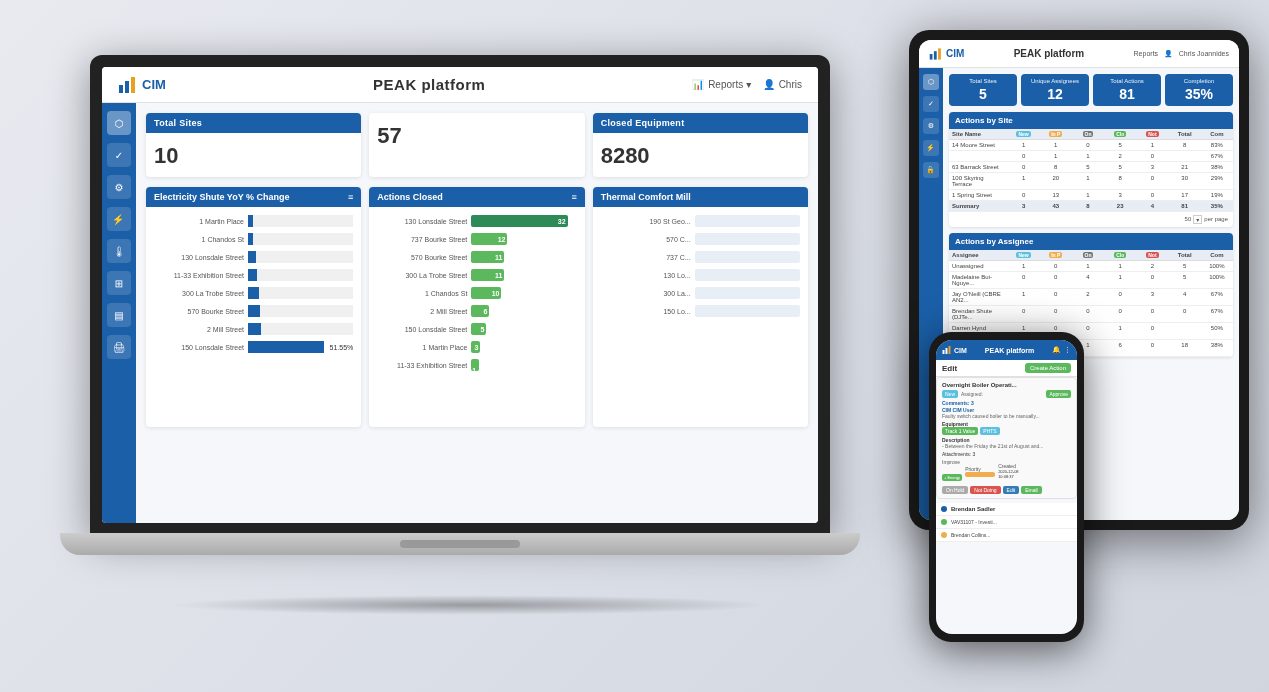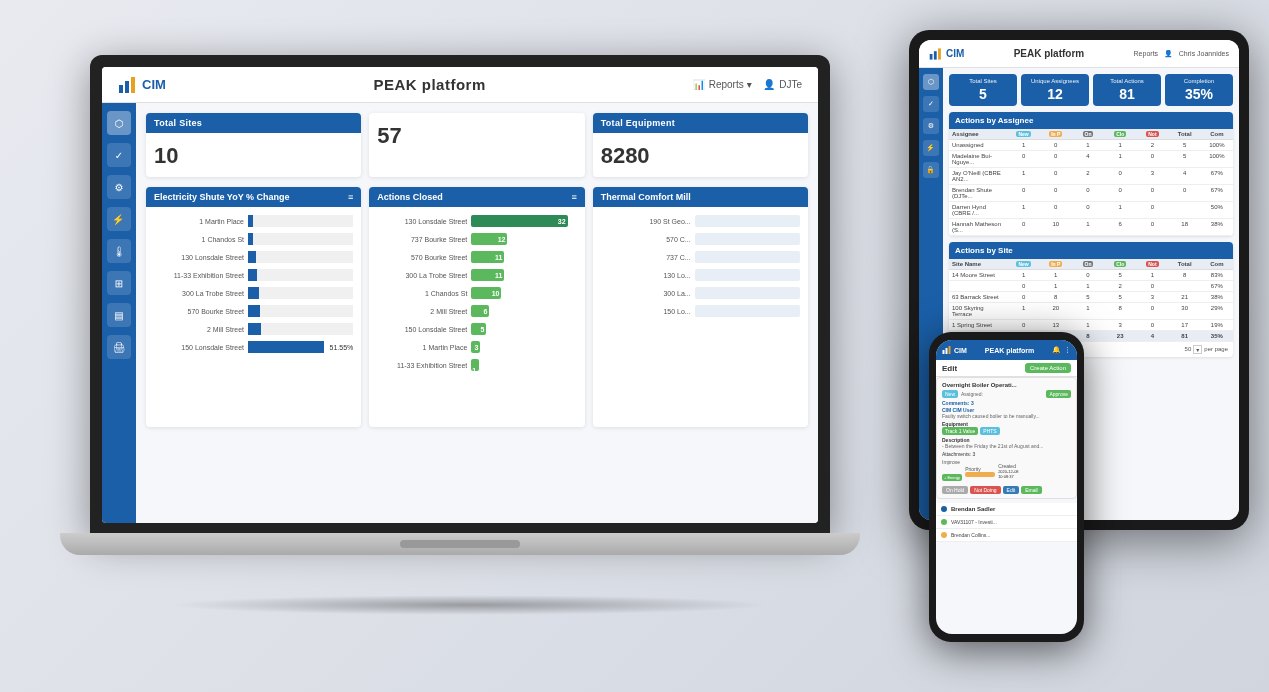--- a/index.html
+++ b/index.html
@@ -537,21 +537,21 @@
           </div>
           <div class="lp-title">PEAK platform</div>
           <div class="lp-nav">
             <div class="lp-nav-item">
               <span>📊</span>
               <span>Reports</span>
               <span>▾</span>
             </div>
             <div class="lp-nav-item">
               <span>👤</span>
-              <span>DJTe</span>
+              <span>Chris</span>
             </div>
           </div>
         </div>
 
         <div class="lp-body">
 
           <div class="lp-sidebar">
             <div class="lp-sidebar-icon active">⬡</div>
             <div class="lp-sidebar-icon">✓</div>
             <div class="lp-sidebar-icon">⚙</div>
@@ -566,21 +566,21 @@
 
             <div class="lp-cards-row">
               <div class="lp-card">
                 <div class="lp-card-header">Total Sites</div>
                 <div class="lp-card-value">10</div>
               </div>
               <div class="lp-card">
                 <div class="lp-card-value">57</div>
               </div>
               <div class="lp-card">
-                <div class="lp-card-header">Total Equipment</div>
+                <div class="lp-card-header">Closed Equipment</div>
                 <div class="lp-card-value">8280</div>
               </div>
             </div>
 
             <div class="lp-charts-row">
 
               <div class="lp-chart-card">
                 <div class="lp-chart-header">
                   <span>Electricity Shute YoY % Change</span>
                   <span>≡</span>
@@ -800,20 +800,99 @@
               <div class="tb-metric-label">Unique Assignees</div>
               <div class="tb-metric-value">12</div>
             </div>
             <div class="tb-metric">
               <div class="tb-metric-label">Total Actions</div>
               <div class="tb-metric-value">81</div>
             </div>
             <div class="tb-metric">
               <div class="tb-metric-label">Completion</div>
               <div class="tb-metric-value">35%</div>
+            </div>
+          </div>
+
+          <div class="tb-table-section">
+            <div class="tb-table-header">Actions by Site</div>
+            <div class="tb-table-sub-header">
+              <div class="tb-th wide">Site Name</div>
+              <div class="tb-th"><span class="tb-badge new">New</span></div>
+              <div class="tb-th"><span class="tb-badge in-p">In P</span></div>
+              <div class="tb-th"><span style="background:#777;border-radius:2px;padding:0 2px;color:#fff;font-size:5px;">On</span></div>
+              <div class="tb-th"><span style="background:#5cb85c;border-radius:2px;padding:0 2px;color:#fff;font-size:5px;">Clo</span></div>
+              <div class="tb-th"><span style="background:#d9534f;border-radius:2px;padding:0 2px;color:#fff;font-size:5px;">Not</span></div>
+              <div class="tb-th">Total</div>
+              <div class="tb-th">Com</div>
+            </div>
+            <div class="tb-tr">
+              <div class="tb-td wide">14 Moore Street</div>
+              <div class="tb-td">1</div>
+              <div class="tb-td">1</div>
+              <div class="tb-td">0</div>
+              <div class="tb-td">5</div>
+              <div class="tb-td">1</div>
+              <div class="tb-td">8</div>
+              <div class="tb-td">83%</div>
+            </div>
+            <div class="tb-tr">
+              <div class="tb-td wide"></div>
+              <div class="tb-td">0</div>
+              <div class="tb-td">1</div>
+              <div class="tb-td">1</div>
+              <div class="tb-td">2</div>
+              <div class="tb-td">0</div>
+              <div class="tb-td"></div>
+              <div class="tb-td">67%</div>
+            </div>
+            <div class="tb-tr">
+              <div class="tb-td wide">63 Barrack Street</div>
+              <div class="tb-td">0</div>
+              <div class="tb-td">8</div>
+              <div class="tb-td">5</div>
+              <div class="tb-td">5</div>
+              <div class="tb-td">3</div>
+              <div class="tb-td">21</div>
+              <div class="tb-td">38%</div>
+            </div>
+            <div class="tb-tr">
+              <div class="tb-td wide">100 Skyring Terrace</div>
+              <div class="tb-td">1</div>
+              <div class="tb-td">20</div>
+              <div class="tb-td">1</div>
+              <div class="tb-td">8</div>
+              <div class="tb-td">0</div>
+              <div class="tb-td">30</div>
+              <div class="tb-td">29%</div>
+            </div>
+            <div class="tb-tr">
+              <div class="tb-td wide">1 Spring Street</div>
+              <div class="tb-td">0</div>
+              <div class="tb-td">13</div>
+              <div class="tb-td">1</div>
+              <div class="tb-td">3</div>
+              <div class="tb-td">0</div>
+              <div class="tb-td">17</div>
+              <div class="tb-td">19%</div>
+            </div>
+            <div class="tb-tr summary">
+              <div class="tb-td wide">Summary</div>
+              <div class="tb-td">3</div>
+              <div class="tb-td">43</div>
+              <div class="tb-td">8</div>
+              <div class="tb-td">23</div>
+              <div class="tb-td">4</div>
+              <div class="tb-td">81</div>
+              <div class="tb-td">35%</div>
+            </div>
+            <div style="display:flex;justify-content:flex-end;padding:3px 5px;font-size:6px;color:#555;align-items:center;gap:2px;">
+              <span>50</span>
+              <span style="border:1px solid #ccc;padding:0 2px;">▾</span>
+              <span>per page</span>
             </div>
           </div>
 
           <div class="tb-table-section">
             <div class="tb-table-header">Actions by Assignee</div>
             <div class="tb-table-sub-header">
               <div class="tb-th wide">Assignee</div>
               <div class="tb-th"><span class="tb-badge new">New</span></div>
               <div class="tb-th"><span class="tb-badge in-p">In P</span></div>
               <div class="tb-th"><span style="background:#777;border-radius:2px;padding:0 2px;color:#fff;font-size:5px;">On</span></div>
@@ -874,99 +953,20 @@
             </div>
             <div class="tb-tr">
               <div class="tb-td wide">Hannah Matheson (S...</div>
               <div class="tb-td">0</div>
                 <div class="tb-td">10</div>
               <div class="tb-td">1</div>
                 <div class="tb-td">6</div>
               <div class="tb-td">0</div>
                 <div class="tb-td">18</div>
               <div class="tb-td">38%</div>
-            </div>
-          </div>
-
-          <div class="tb-table-section">
-            <div class="tb-table-header">Actions by Site</div>
-            <div class="tb-table-sub-header">
-              <div class="tb-th wide">Site Name</div>
-              <div class="tb-th"><span class="tb-badge new">New</span></div>
-              <div class="tb-th"><span class="tb-badge in-p">In P</span></div>
-              <div class="tb-th"><span style="background:#777;border-radius:2px;padding:0 2px;color:#fff;font-size:5px;">On</span></div>
-              <div class="tb-th"><span style="background:#5cb85c;border-radius:2px;padding:0 2px;color:#fff;font-size:5px;">Clo</span></div>
-              <div class="tb-th"><span style="background:#d9534f;border-radius:2px;padding:0 2px;color:#fff;font-size:5px;">Not</span></div>
-              <div class="tb-th">Total</div>
-              <div class="tb-th">Com</div>
-            </div>
-            <div class="tb-tr">
-              <div class="tb-td wide">14 Moore Street</div>
-              <div class="tb-td">1</div>
-              <div class="tb-td">1</div>
-              <div class="tb-td">0</div>
-              <div class="tb-td">5</div>
-              <div class="tb-td">1</div>
-              <div class="tb-td">8</div>
-              <div class="tb-td">83%</div>
-            </div>
-            <div class="tb-tr">
-              <div class="tb-td wide"></div>
-              <div class="tb-td">0</div>
-              <div class="tb-td">1</div>
-              <div class="tb-td">1</div>
-              <div class="tb-td">2</div>
-              <div class="tb-td">0</div>
-              <div class="tb-td"></div>
-              <div class="tb-td">67%</div>
-            </div>
-            <div class="tb-tr">
-              <div class="tb-td wide">63 Barrack Street</div>
-              <div class="tb-td">0</div>
-              <div class="tb-td">8</div>
-              <div class="tb-td">5</div>
-              <div class="tb-td">5</div>
-              <div class="tb-td">3</div>
-              <div class="tb-td">21</div>
-              <div class="tb-td">38%</div>
-            </div>
-            <div class="tb-tr">
-              <div class="tb-td wide">100 Skyring Terrace</div>
-              <div class="tb-td">1</div>
-              <div class="tb-td">20</div>
-              <div class="tb-td">1</div>
-              <div class="tb-td">8</div>
-              <div class="tb-td">0</div>
-              <div class="tb-td">30</div>
-              <div class="tb-td">29%</div>
-            </div>
-            <div class="tb-tr">
-              <div class="tb-td wide">1 Spring Street</div>
-              <div class="tb-td">0</div>
-              <div class="tb-td">13</div>
-              <div class="tb-td">1</div>
-              <div class="tb-td">3</div>
-              <div class="tb-td">0</div>
-              <div class="tb-td">17</div>
-              <div class="tb-td">19%</div>
-            </div>
-            <div class="tb-tr summary">
-              <div class="tb-td wide">Summary</div>
-              <div class="tb-td">3</div>
-              <div class="tb-td">43</div>
-              <div class="tb-td">8</div>
-              <div class="tb-td">23</div>
-              <div class="tb-td">4</div>
-              <div class="tb-td">81</div>
-              <div class="tb-td">35%</div>
-            </div>
-            <div style="display:flex;justify-content:flex-end;padding:3px 5px;font-size:6px;color:#555;align-items:center;gap:2px;">
-              <span>50</span>
-              <span style="border:1px solid #ccc;padding:0 2px;">▾</span>
-              <span>per page</span>
             </div>
           </div>
         </div>
       </div>
     </div>
   </div>
 
   <div class="phone">
     <div class="phone-screen">
 

